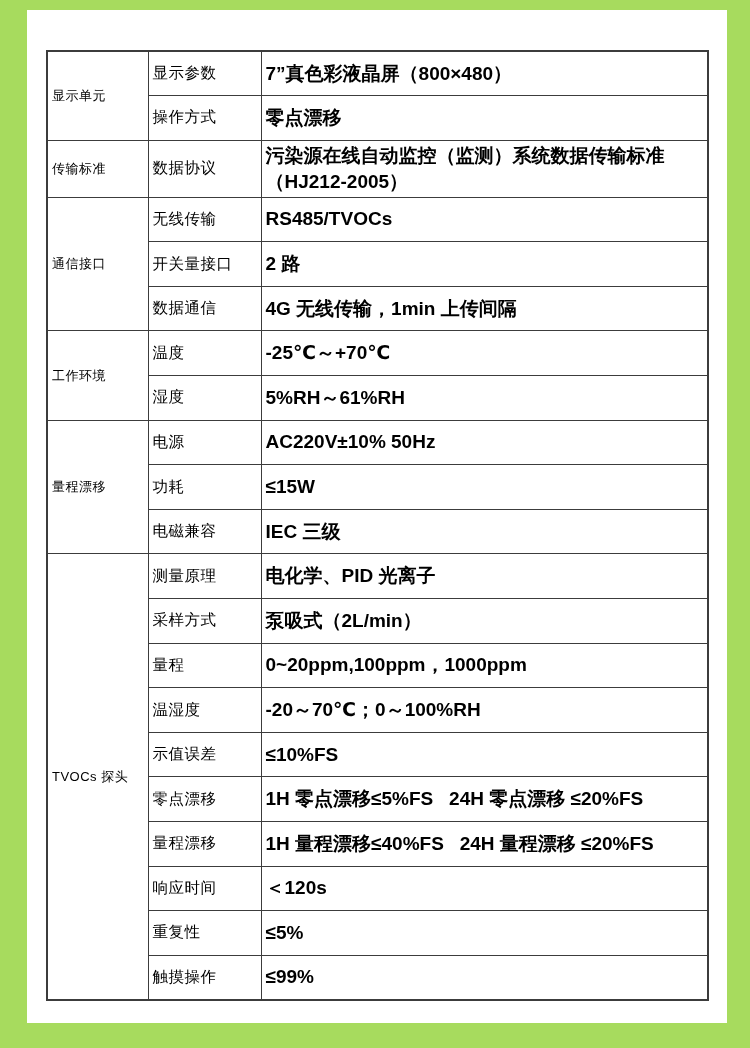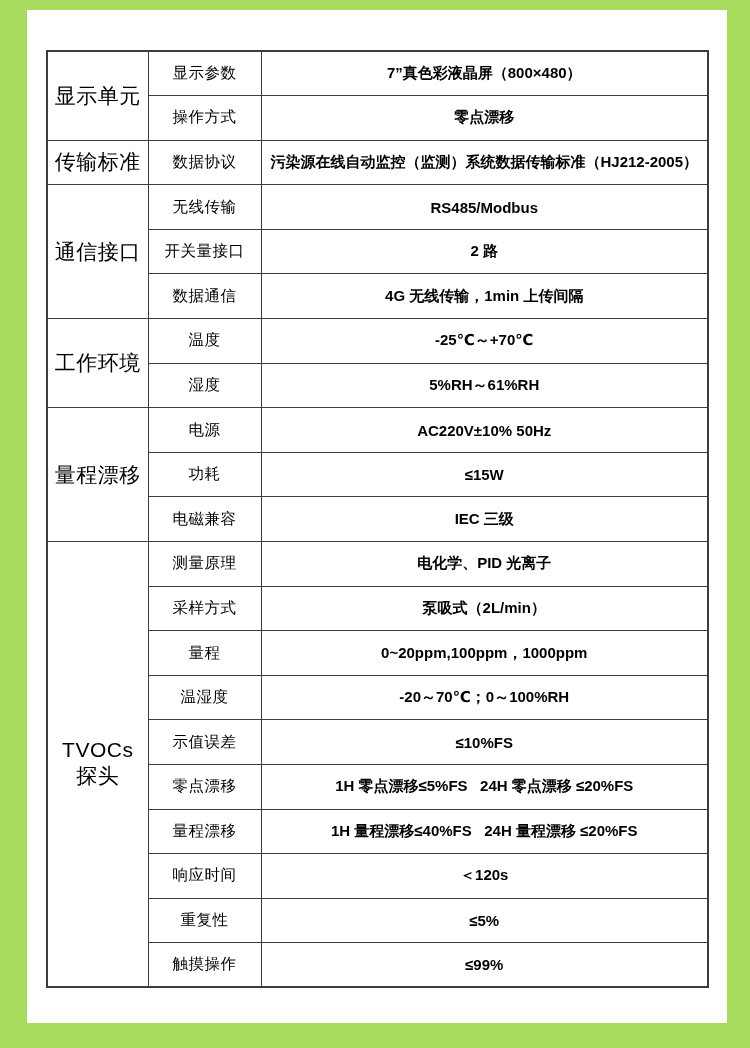--- a/index.html
+++ b/index.html
@@ -26,29 +26,28 @@
     position: absolute;
     left: 19px;
     top: 40px;
     width: 661px;
     border-collapse: collapse;
     table-layout: fixed;
     border: 2px solid #3c3c3c;
   }
   table.spec td {
     border: 1px solid #3c3c3c;
-    text-align: center;
     vertical-align: middle;
     padding: 2px 4px;
     overflow: hidden;
   }
   table.spec tr { height: 44.6px; }
-  td.cat   { font-size: 21px; font-weight: 500; letter-spacing: 0.5px; }
+  td.cat   { font-size: 13px; font-weight: 500; letter-spacing: 0.5px; }
   td.param { font-size: 15.5px; font-weight: 500; letter-spacing: 0.5px; }
-  td.value { font-size: 15px;   font-weight: 600; white-space: pre-wrap; }
+  td.value { font-size: 19px;   font-weight: 600; white-space: pre-wrap; }
 </style>
 </head>
 <body>
 
 <div class="panel">
   <table class="spec">
     <colgroup>
       <col style="width:101px">
       <col style="width:113px">
       <col style="width:447px">
@@ -67,21 +66,21 @@
 
       <tr>
         <td class="cat">传输标准</td>
         <td class="param">数据协议</td>
         <td class="value">污染源在线自动监控（监测）系统数据传输标准（HJ212-2005）</td>
       </tr>
 
       <tr>
         <td class="cat" rowspan="3">通信接口</td>
         <td class="param">无线传输</td>
-        <td class="value">RS485/Modbus</td>
+        <td class="value">RS485/TVOCs</td>
       </tr>
       <tr>
         <td class="param">开关量接口</td>
         <td class="value">2 路</td>
       </tr>
       <tr>
         <td class="param">数据通信</td>
         <td class="value">4G 无线传输，1min 上传间隔</td>
       </tr>
 

